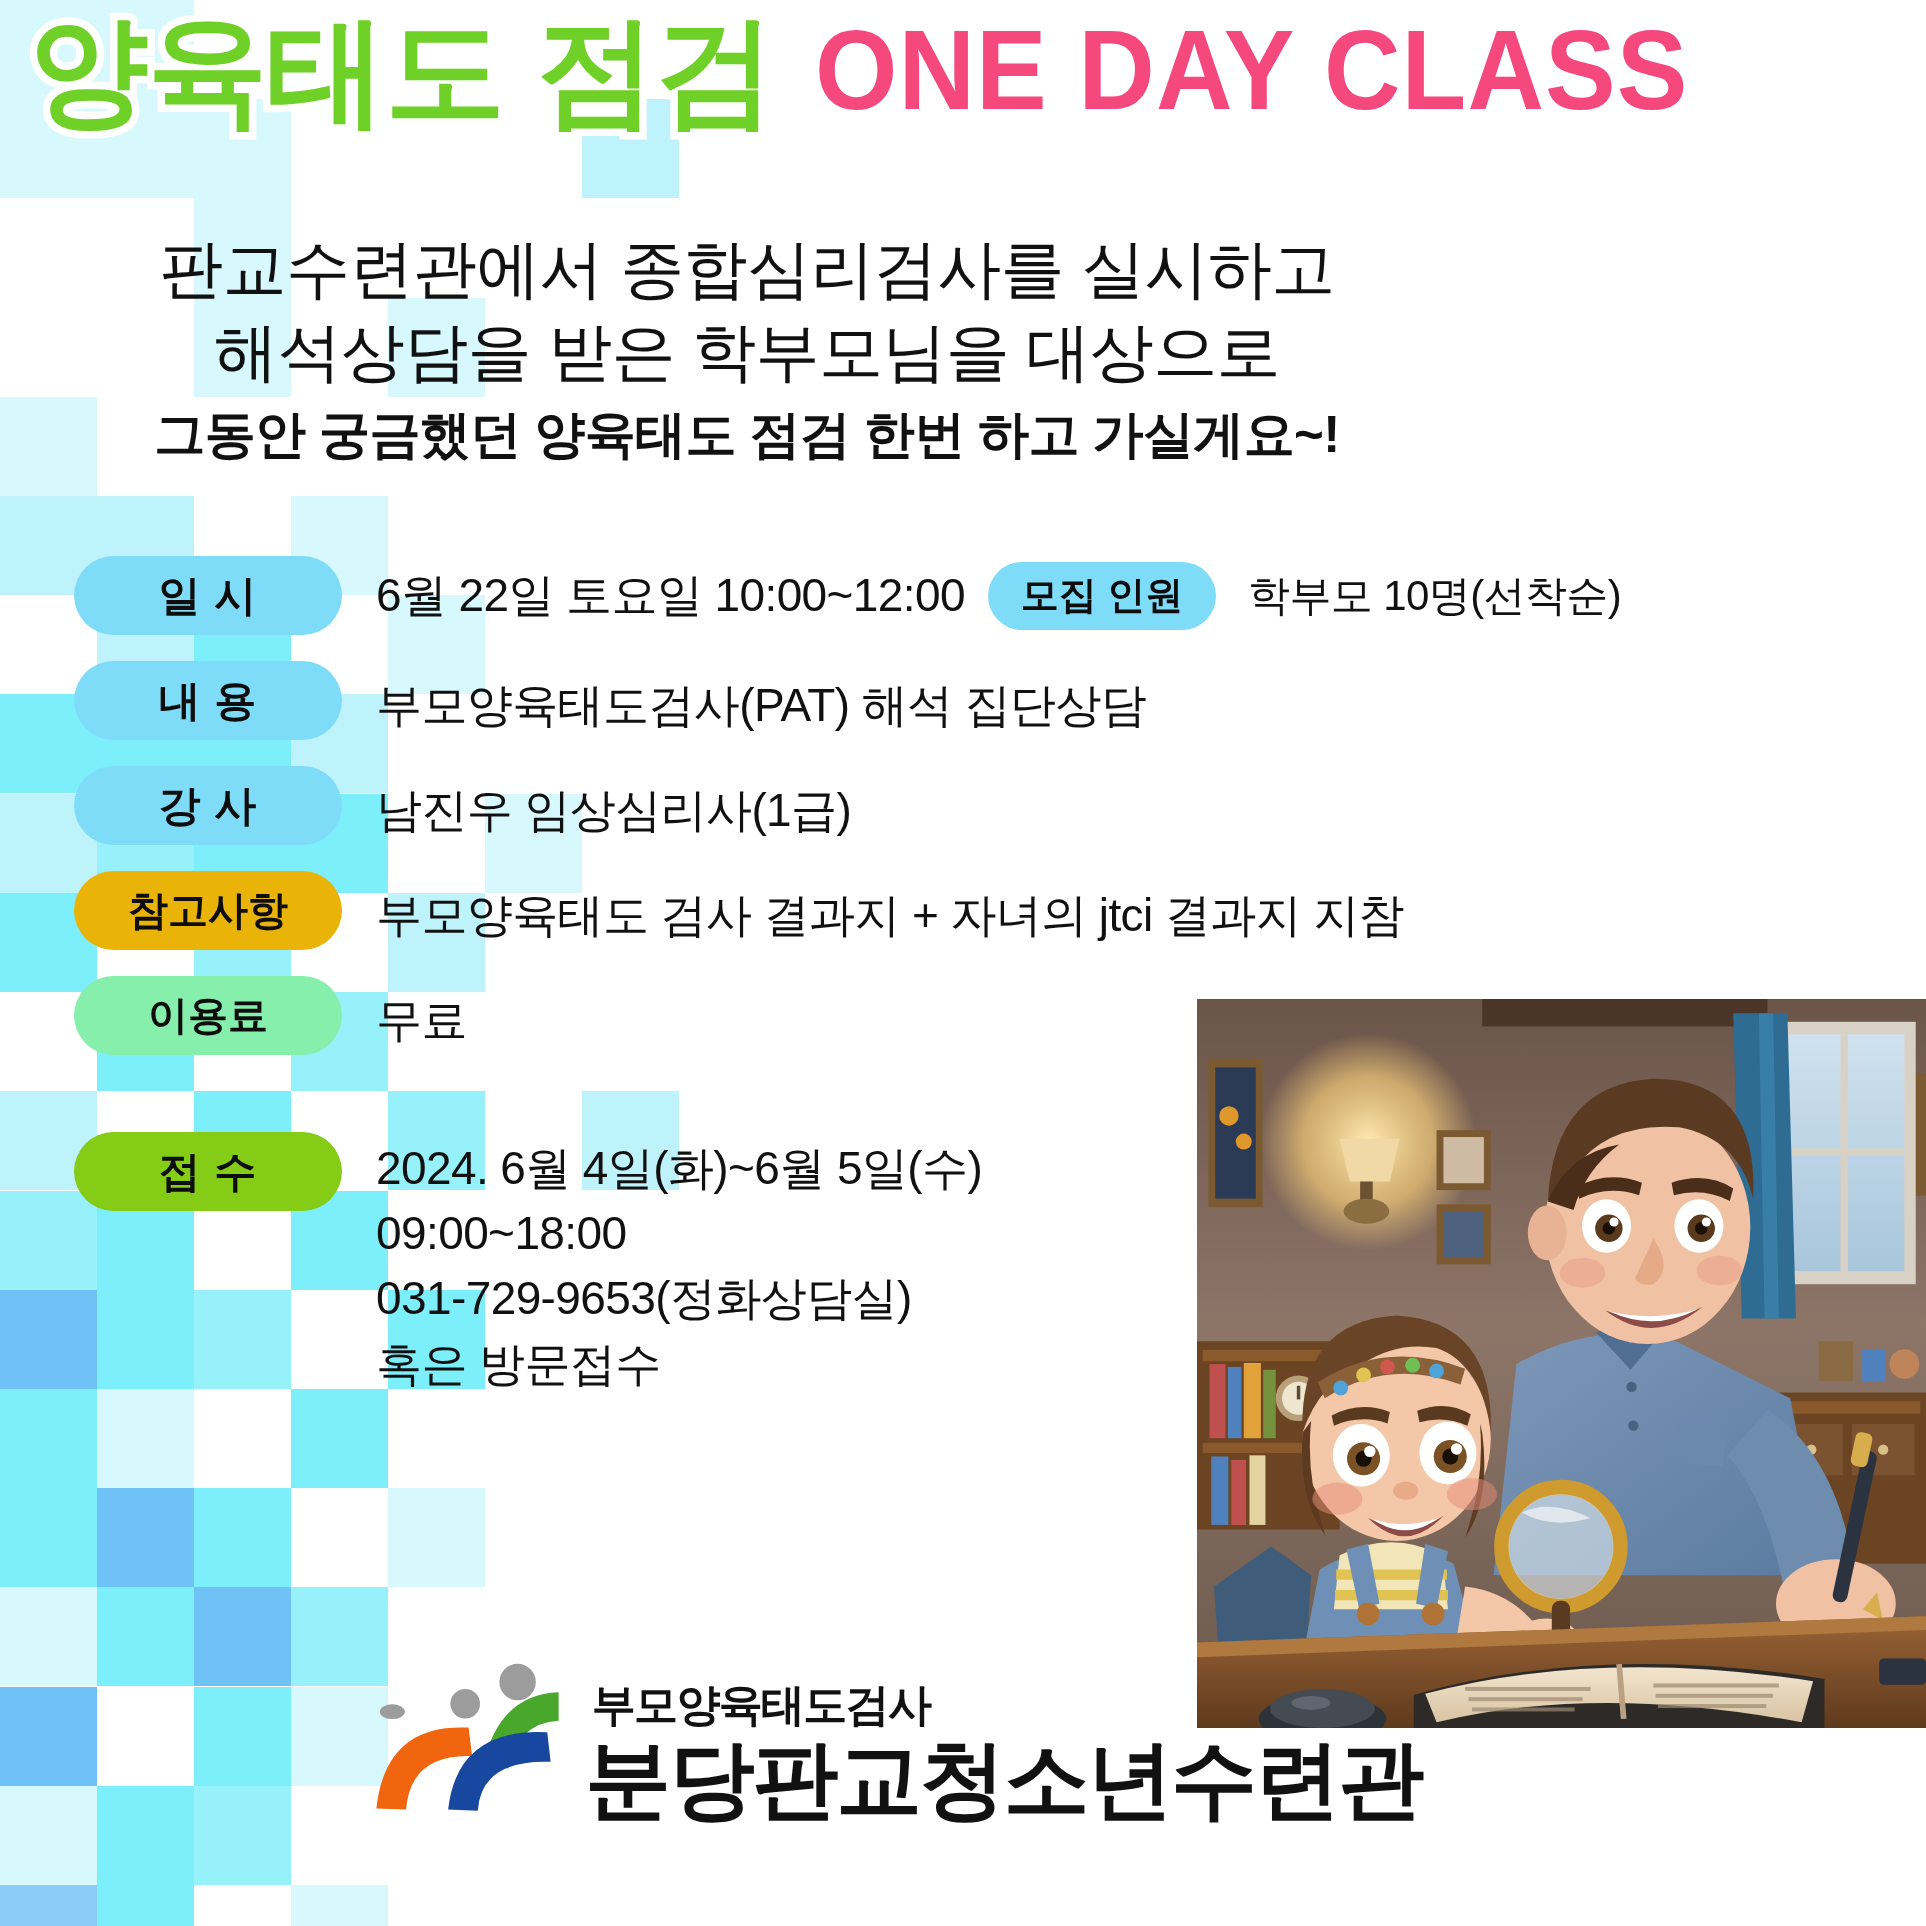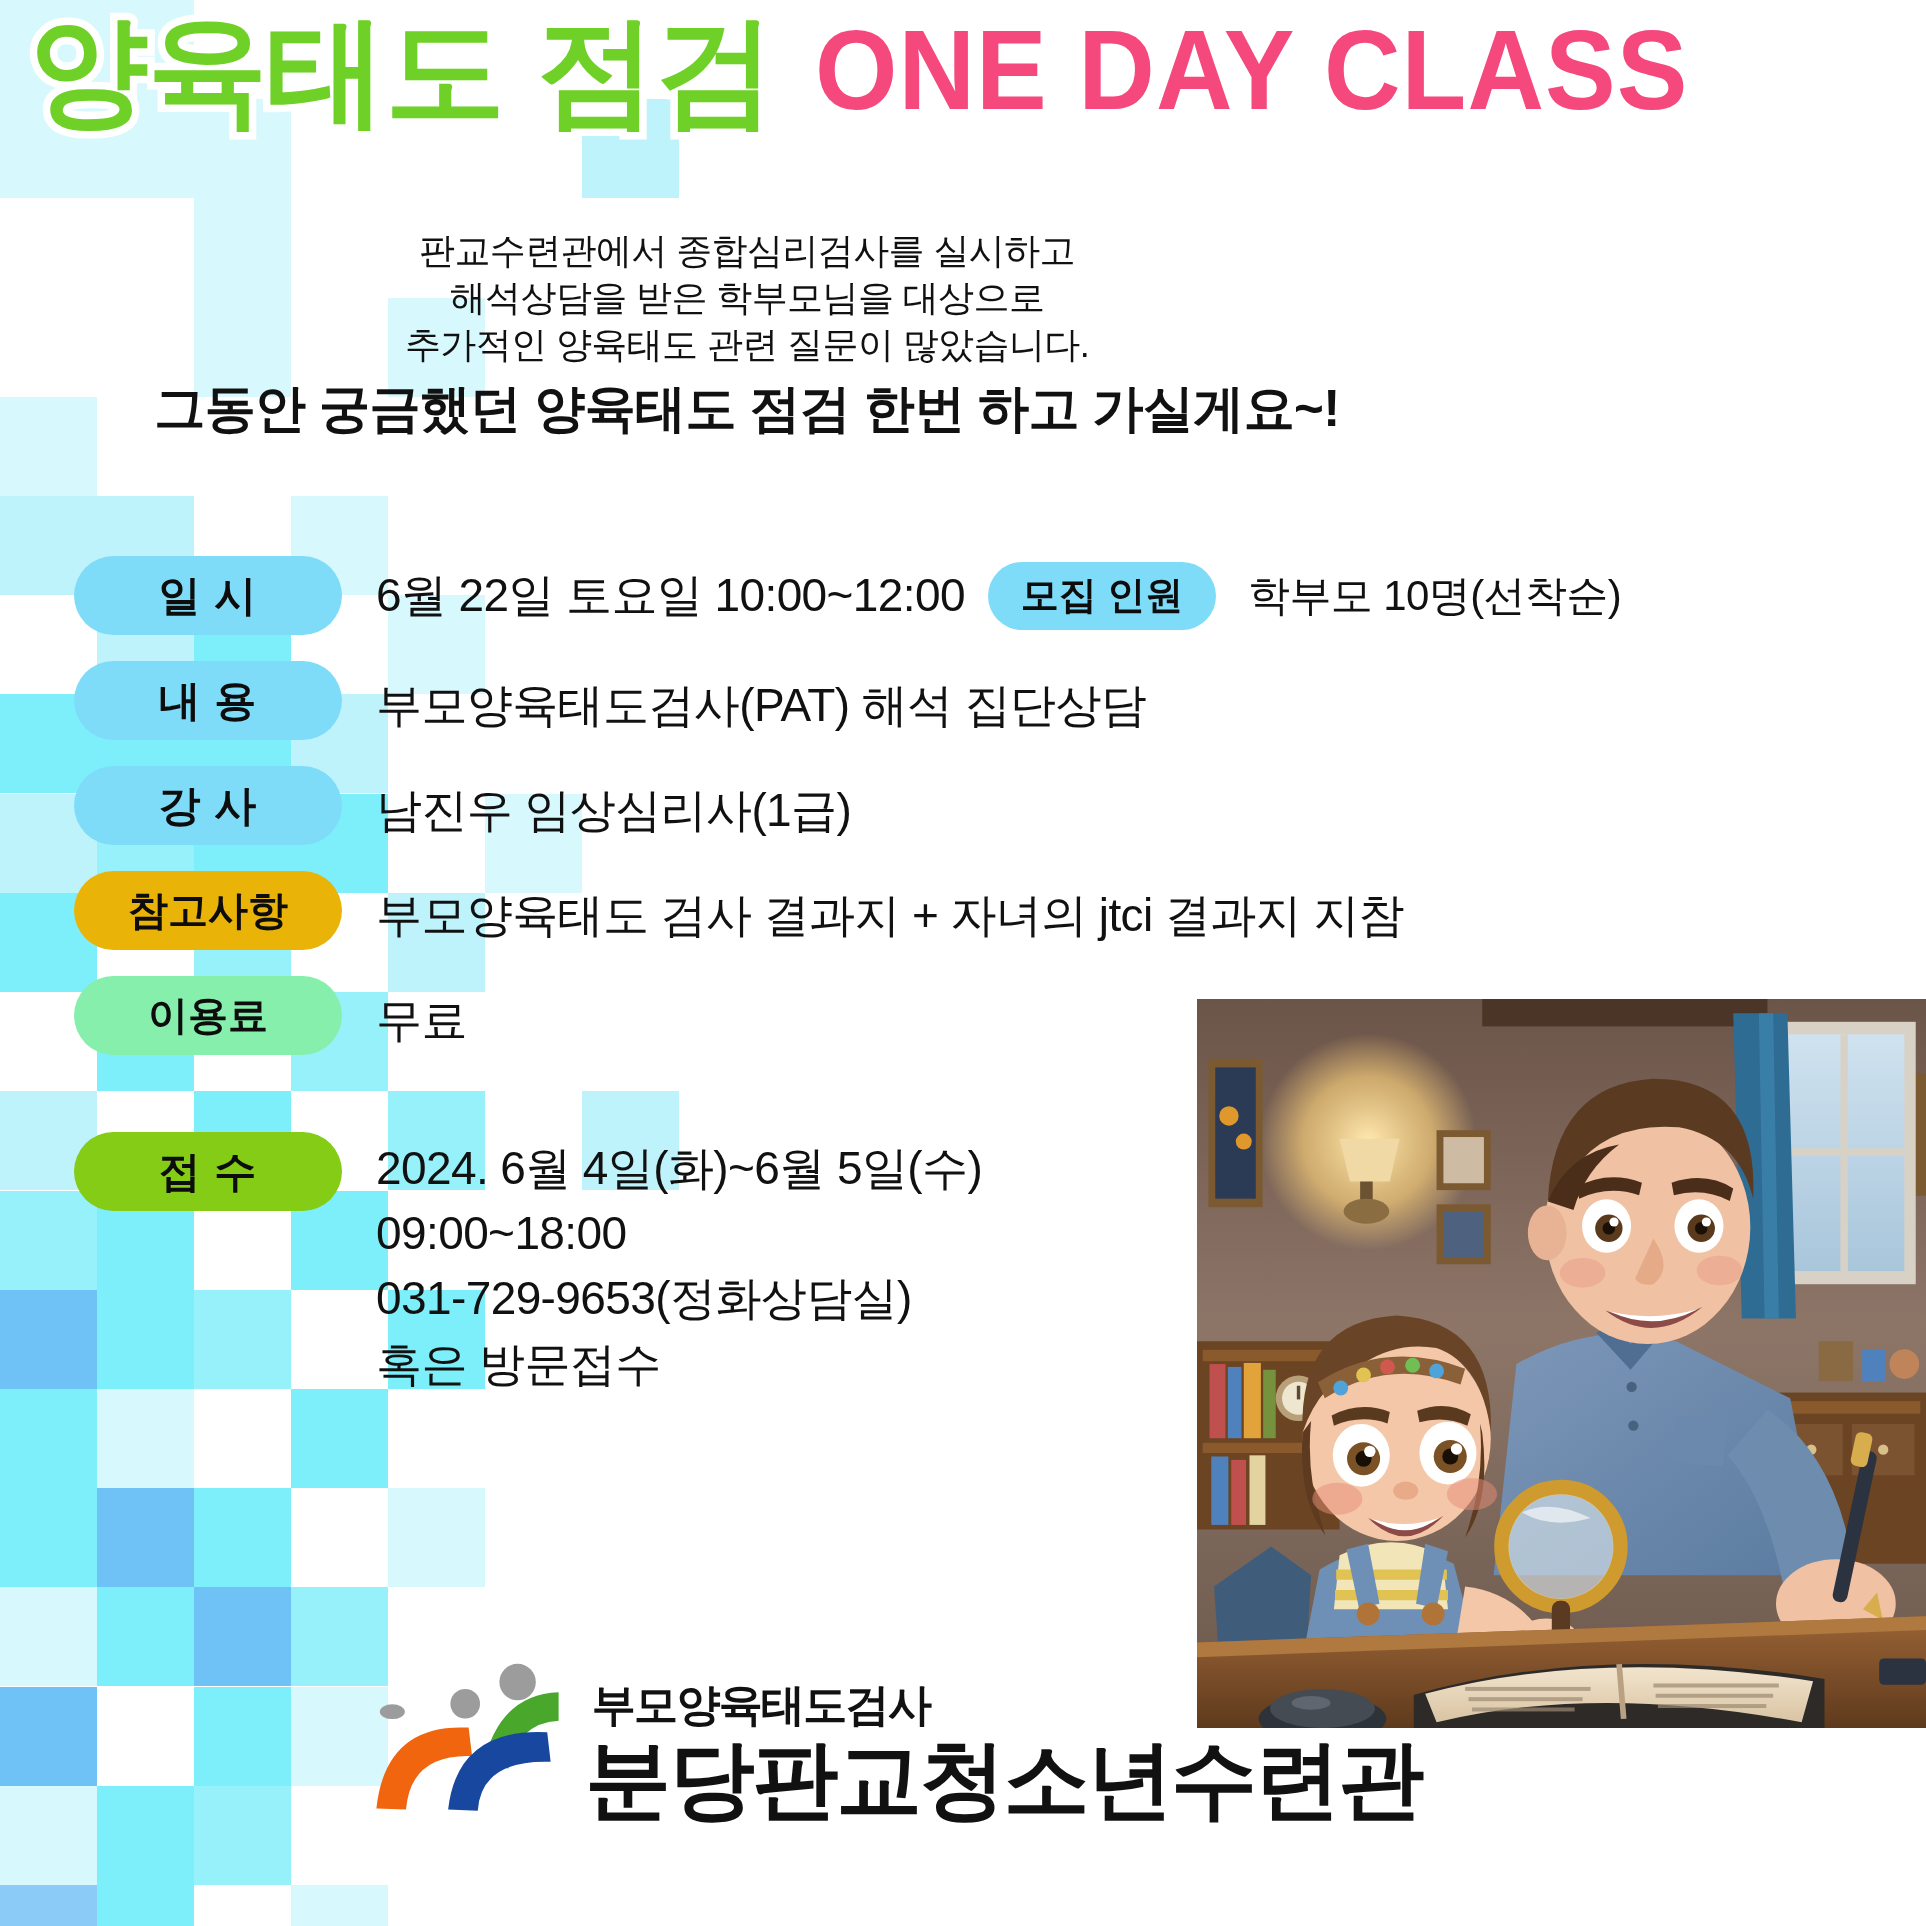--- a/index.html
+++ b/index.html
@@ -74,21 +74,21 @@
   #intro {
     position: absolute;
     left: 0;
     top: 228px;
     width: 1494px;
     z-index: 5;
     text-align: center;
     color: #111111;
   }
   #intro .ln {
-    font-size: 36px;
+    font-size: 64px;
     line-height: 1.30;
     letter-spacing: -0.6px;
     white-space: nowrap;
   }
   #intro .ln.strong {
     font-weight: 700;
     margin-top: 8px;
     font-size: 51px;
   }
 
@@ -284,21 +284,20 @@
     </div>
 
   <div id="header">
     <div id="title-ko" style="color: rgb(111, 209, 40);">양육태도 점검</div>
     <div id="title-en" style="color: rgb(245, 73, 126);">ONE DAY CLASS</div>
   </div>
 
   <div id="intro">
     <div class="ln">판교수련관에서 종합심리검사를 실시하고</div>
     <div class="ln">해석상담을 받은 학부모님을 대상으로</div>
-    <div class="ln">추가적인 양육태도 관련 질문이 많았습니다.</div>
     <div class="ln strong">그동안 궁금했던 양육태도 점검 한번 하고 가실게요~!</div>
   </div>
 
   <div id="info">
 
     <div class="row inline-two">
       <div class="pill" style="background: rgb(126, 220, 248);">일  시</div>
       <div class="inline-val">6월 22일 토요일 10:00~12:00</div>
       <div class="pill secondary" style="background: rgb(126, 220, 248);">모집 인원</div>
       <div class="inline-val2">학부모 10명(선착순)</div>

